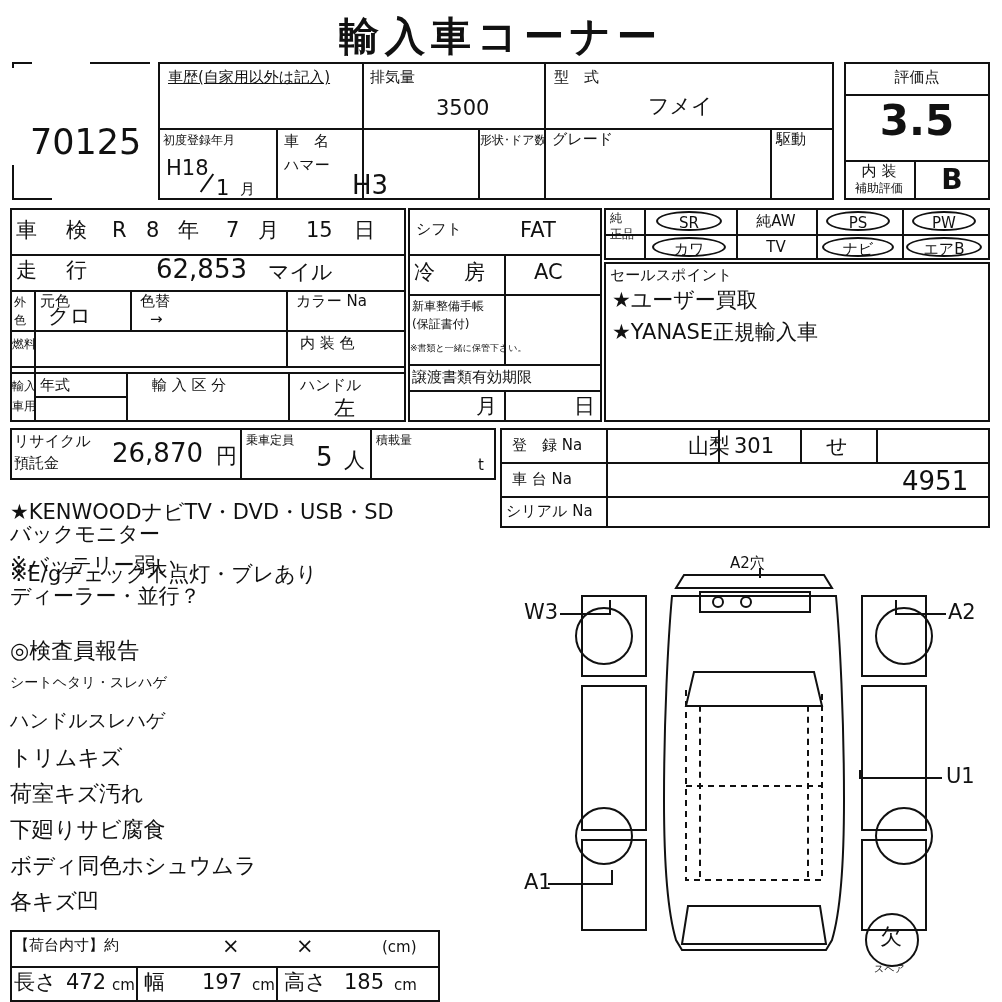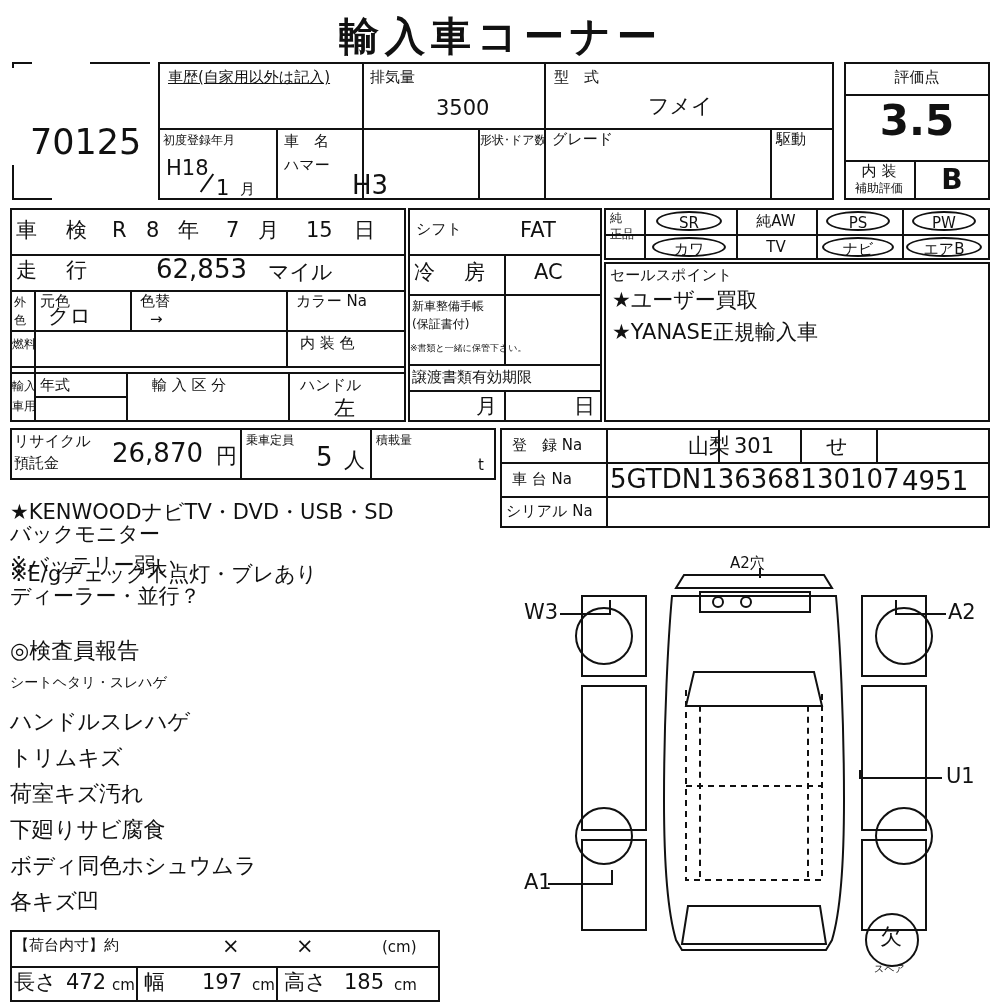--- a/index.html
+++ b/index.html
@@ -184,32 +184,31 @@
   <div class="vline" style="left:718px;top:428px;height:34px;"></div>
   <div class="vline" style="left:800px;top:428px;height:34px;"></div>
   <div class="vline" style="left:876px;top:428px;height:34px;"></div>
 
   <div class="t lbl" style="left:512px;top:438px;">登　録 Na</div>
   <div class="t val" style="left:664px;top:436px;margin-left:24px;">山梨</div>
   <div class="t val" style="left:734px;top:436px;">301</div>
   <div class="t val" style="left:826px;top:436px;">せ</div>
   <div class="t val-l" style="left:902px;top:432px;margin-top:36px;">4951</div>
   <div class="t lbl" style="left:512px;top:472px;">車 台 Na</div>
-  <div class="t val-l" style="left:610px;top:466px;">5GTDN136368130107</div>
   <div class="t lbl" style="left:506px;top:504px;">シリアル Na</div>
 
   <div class="t val" style="left:10px;top:502px;">★KENWOODナビTV・DVD・USB・SD</div>
   <div class="t val" style="left:10px;top:524px;">バックモニター</div>
   <div class="t val" style="left:10px;top:555px;">※バッテリー弱い</div>
   <div class="t val" style="left:10px;top:564px;">※E/gチェック不点灯・ブレあり</div>
   <div class="t val" style="left:10px;top:586px;">ディーラー・並行？</div>
 
   <div class="t" style="left:10px;top:640px;font-size:22px;">◎検査員報告</div>
   <div class="t" style="left:10px;top:675px;font-size:14px;">シートヘタリ・スレハゲ</div>
-  <div class="t" style="left:10px;top:711px;font-size:22px;">ハンドルスレハゲ</div>
+  <div class="t" style="left:10px;top:711px;font-size:19px;">ハンドルスレハゲ</div>
   <div class="t" style="left:10px;top:747px;font-size:22px;">トリムキズ</div>
   <div class="t" style="left:10px;top:783px;font-size:22px;">荷室キズ汚れ</div>
   <div class="t" style="left:10px;top:819px;font-size:22px;">下廻りサビ腐食</div>
   <div class="t" style="left:10px;top:855px;font-size:22px;">ボディ同色ホシュウムラ</div>
   <div class="t" style="left:10px;top:891px;font-size:22px;">各キズ凹</div>
 
   <div class="bx b" style="left:10px;top:930px;width:430px;height:72px;"></div>
   <div class="hline" style="left:10px;top:966px;width:430px;"></div>
   <div class="vline" style="left:136px;top:966px;height:36px;"></div>
   <div class="vline" style="left:276px;top:966px;height:36px;"></div>

